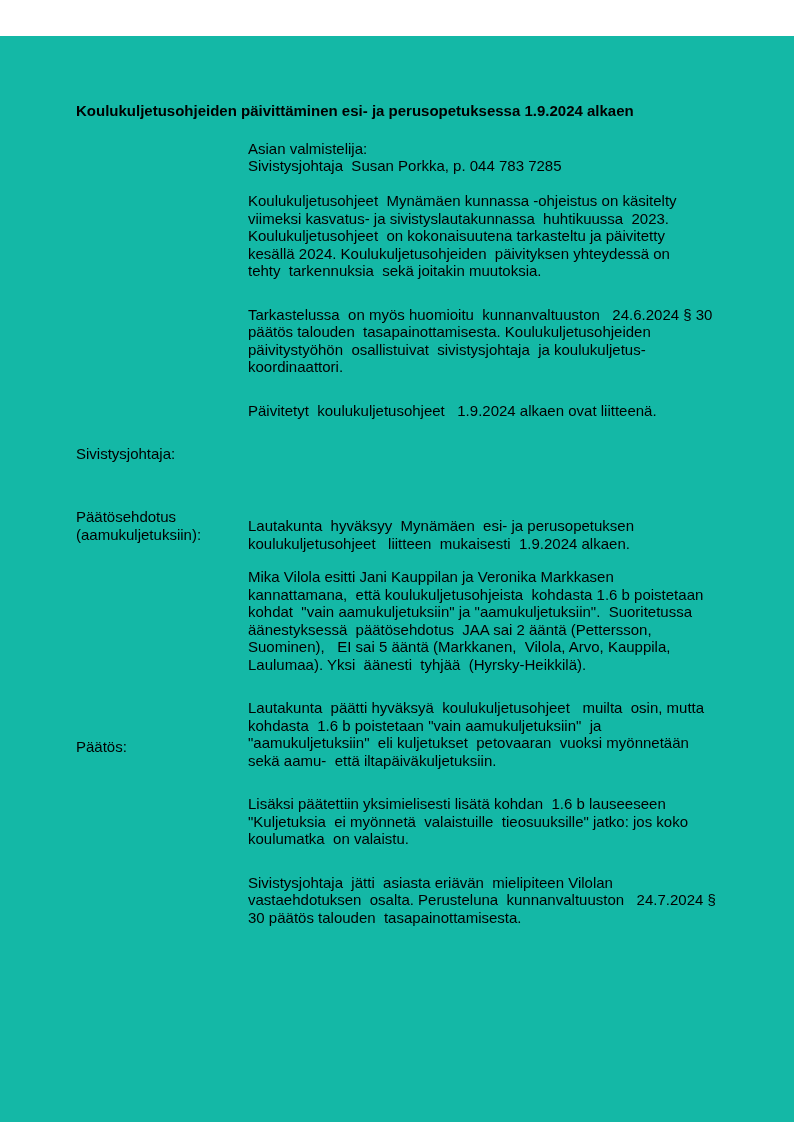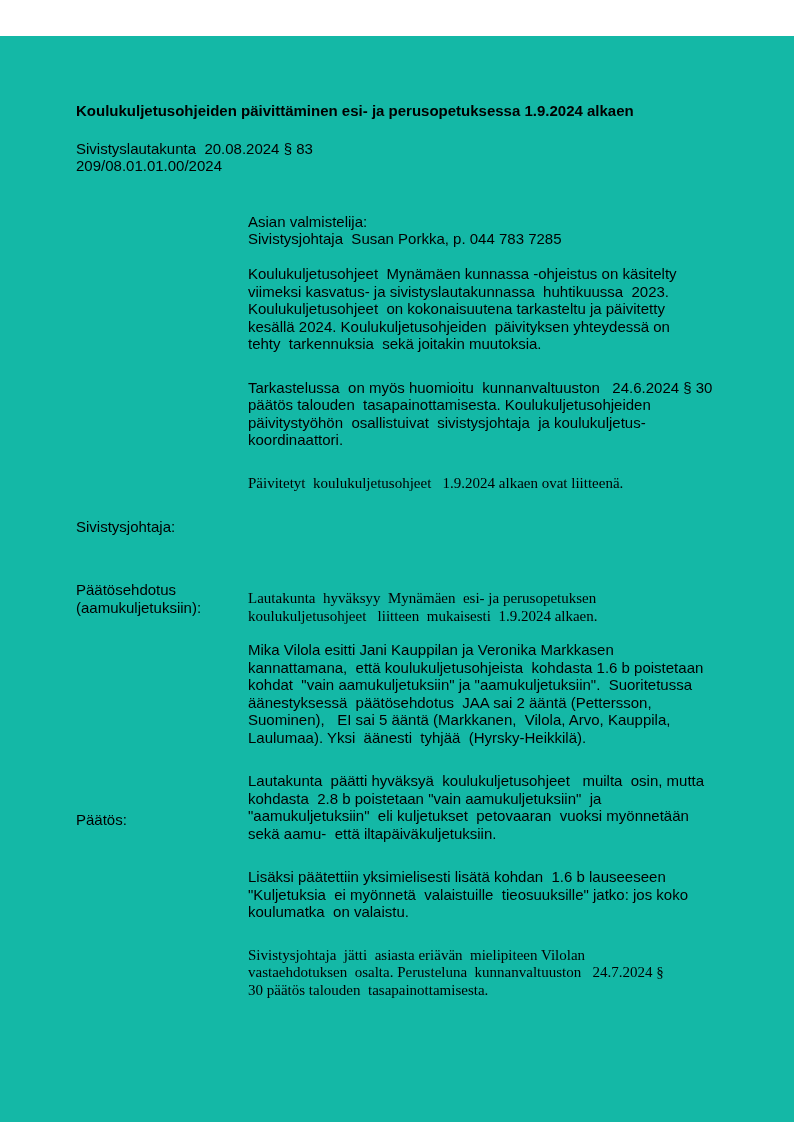--- a/index.html
+++ b/index.html
@@ -48,38 +48,34 @@
   }
   .body-col {
     flex: 1 1 auto;
     max-width: 510px;
   }
   .para {
     margin: 0 0 26px 0;
     white-space: pre-wrap;
   }
   .para.tight { margin-bottom: 17.5px; }
-  .para.last { margin-bottom: 0; font-family: Liberation Serif, serif; }
+  .para.last { margin-bottom: 0; }
   .para.offset-1 { margin-top: 17.5px; }
   .row.mt-26 { margin-top: 26px; }
   .row.mt-37 { margin-top: 37px; }
   .row.mt-16 { margin-top: 16px; }
 </style>
 </head>
 <body>
 
 <div class="page">
   <div class="content">
 
     <h1 class="doc-title">Koulukuljetusohjeiden päivittäminen esi- ja perusopetuksessa 1.9.2024 alkaen</h1>
 
-    <div class="meta-block">
-      <div class="meta-line">Sivistyslautakunta  20.08.2024 § 83</div>
-      <div class="meta-line">209/08.01.01.00/2024</div>
-    </div>
 
     <div class="row">
       <div class="label-col"></div>
       <div class="body-col">
         <p class="para tight">Asian valmistelija:
 Sivistysjohtaja  Susan Porkka, p. 044 783 7285</p>
         <p class="para">Koulukuljetusohjeet  Mynämäen kunnassa -ohjeistus on käsitelty
 viimeksi kasvatus- ja sivistyslautakunnassa  huhtikuussa  2023.
 Koulukuljetusohjeet  on kokonaisuutena tarkasteltu ja päivitetty
 kesällä 2024. Koulukuljetusohjeiden  päivityksen yhteydessä on
@@ -108,21 +104,21 @@
     <div class="row mt-16">
       <div class="label-col">Päätös:</div>
       <div class="body-col">
         <p class="para">Mika Vilola esitti Jani Kauppilan ja Veronika Markkasen
 kannattamana,  että koulukuljetusohjeista  kohdasta 1.6 b poistetaan
 kohdat  "vain aamukuljetuksiin" ja "aamukuljetuksiin".  Suoritetussa
 äänestyksessä  päätösehdotus  JAA sai 2 ääntä (Pettersson,
 Suominen),   EI sai 5 ääntä (Markkanen,  Vilola, Arvo, Kauppila,
 Laulumaa). Yksi  äänesti  tyhjää  (Hyrsky-Heikkilä).</p>
         <p class="para">Lautakunta  päätti hyväksyä  koulukuljetusohjeet   muilta  osin, mutta
-kohdasta  2.8 b poistetaan "vain aamukuljetuksiin"  ja
+kohdasta  1.6 b poistetaan "vain aamukuljetuksiin"  ja
 "aamukuljetuksiin"  eli kuljetukset  petovaaran  vuoksi myönnetään
 sekä aamu-  että iltapäiväkuljetuksiin.</p>
         <p class="para">Lisäksi päätettiin yksimielisesti lisätä kohdan  1.6 b lauseeseen
 "Kuljetuksia  ei myönnetä  valaistuille  tieosuuksille" jatko: jos koko
 koulumatka  on valaistu.</p>
         <p class="para last">Sivistysjohtaja  jätti  asiasta eriävän  mielipiteen Vilolan
 vastaehdotuksen  osalta. Perusteluna  kunnanvaltuuston   24.7.2024 §
 30 päätös talouden  tasapainottamisesta.</p>
       </div>
     </div>

